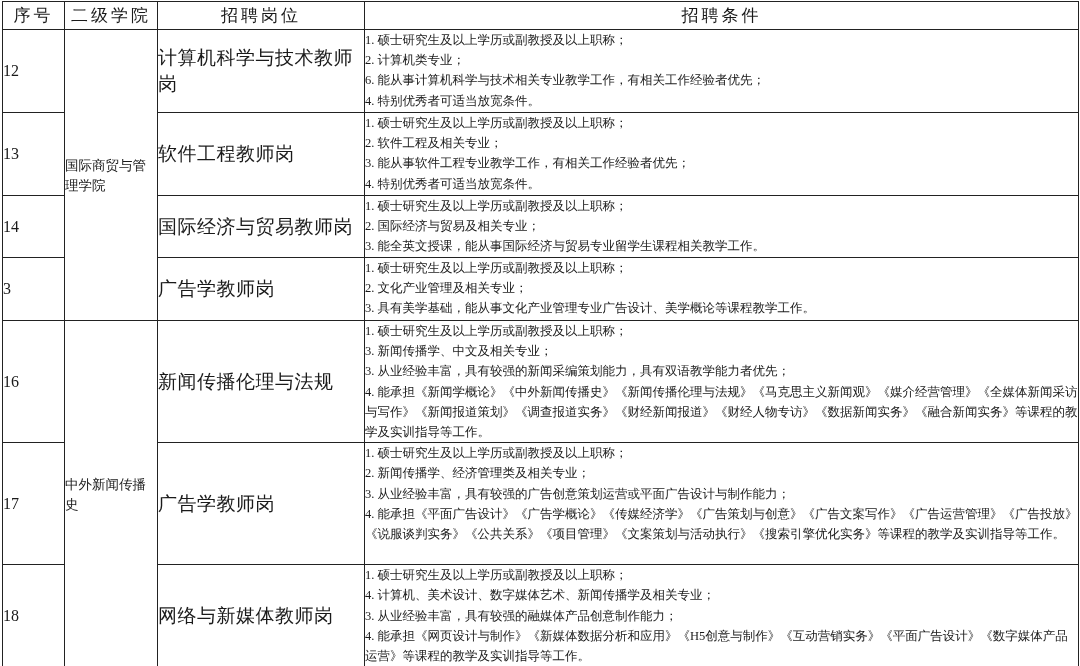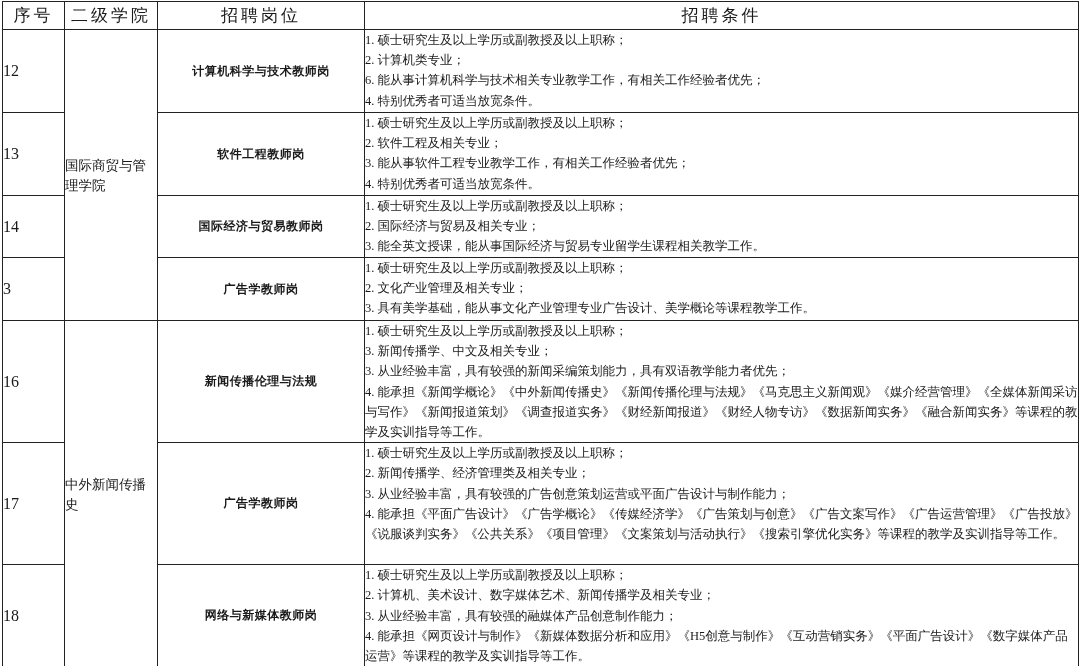--- a/index.html
+++ b/index.html
@@ -9,21 +9,21 @@
     border-collapse: collapse; table-layout: fixed;
     width: 1076px;
   }
   table.recruit td, table.recruit th {
     border: 1.5px solid #222;
     padding: 0;
   }
   th { font-weight: normal; font-size: 17px; height: 27px; letter-spacing: 3px; text-align: center; }
   td.num { text-align: left; font-size: 16px; font-family: "Liberation Serif", serif; margin-left: 18px; }
   td.college { text-align: left; font-size: 13.5px; line-height: 20px; padding: 0 6px; vertical-align: middle; }
-  td.post { text-align: center; font-size: 12px; letter-spacing: 0.5px; font-weight: bold; }
+  td.post { font-size: 19px; letter-spacing: 0.5px; }
   td.cond { font-size: 12.5px; line-height: 20.2px; padding: 0 2px; vertical-align: top; font-family: Liberation Serif, serif; }
   .line { display: block; white-space: normal; }
 </style>
 </head>
 <body>
 
 <table class="recruit">
   <colgroup>
     <col style="width:62px">
     <col style="width:93px">
@@ -104,19 +104,19 @@
         <span class="line">3. 从业经验丰富，具有较强的广告创意策划运营或平面广告设计与制作能力；</span>
         <span class="line">4. 能承担《平面广告设计》《广告学概论》《传媒经济学》《广告策划与创意》《广告文案写作》《广告运营管理》《广告投放》《说服谈判实务》《公共关系》《项目管理》《文案策划与活动执行》《搜索引擎优化实务》等课程的教学及实训指导等工作。</span>
       </td>
     </tr>
 
     <tr style="height:101px">
       <td class="num">18</td>
       <td class="post">网络与新媒体教师岗</td>
       <td class="cond">
         <span class="line">1. 硕士研究生及以上学历或副教授及以上职称；</span>
-        <span class="line">2. 计算机、美术设计、数字媒体艺术、新闻传播学及相关专业；</span>
+        <span class="line">4. 计算机、美术设计、数字媒体艺术、新闻传播学及相关专业；</span>
         <span class="line">3. 从业经验丰富，具有较强的融媒体产品创意制作能力；</span>
         <span class="line">4. 能承担《网页设计与制作》《新媒体数据分析和应用》《H5创意与制作》《互动营销实务》《平面广告设计》《数字媒体产品运营》等课程的教学及实训指导等工作。</span>
       </td>
     </tr>
   </tbody>
 </table>
 
 </body></html>

